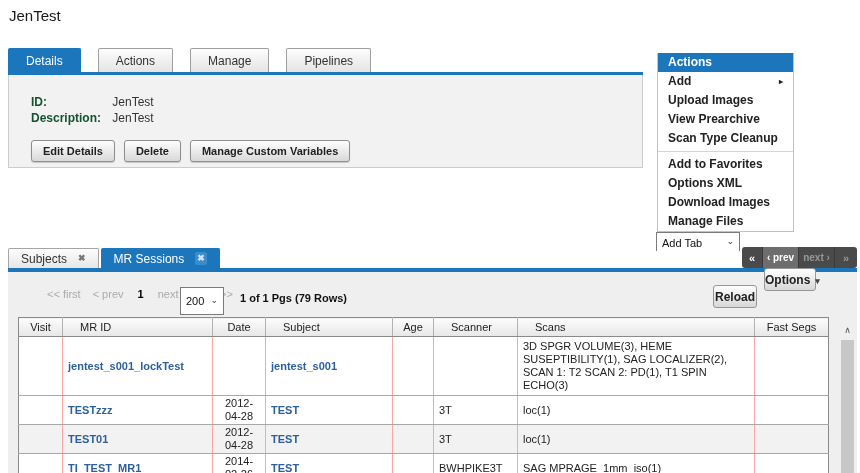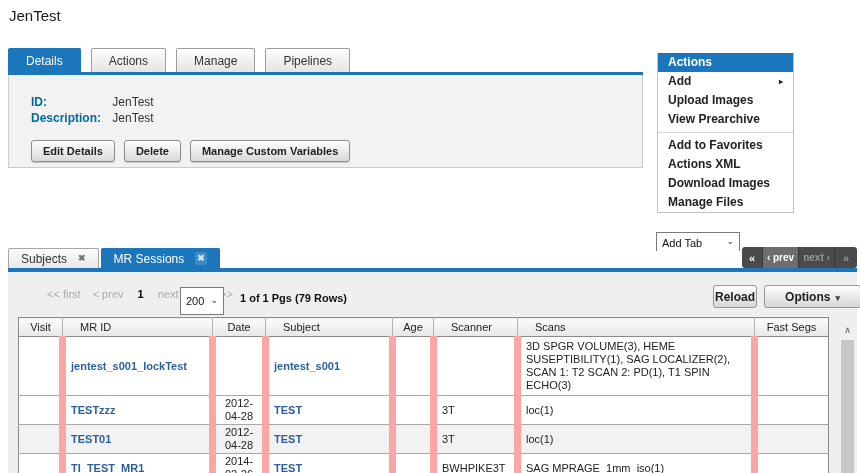--- a/index.html
+++ b/index.html
@@ -4,32 +4,32 @@
 <style>
   * { margin:0; padding:0; box-sizing:border-box; }
   html,body { width:860px; height:473px; background:#fff; overflow:hidden;
               font-family:"Liberation Sans", sans-serif; color:#222; }
   #app { position:relative; width:860px; height:473px; background:#fff; overflow:hidden; }
 
   
   .page-title { position:absolute; left:9px; top:7px; font-size:15px; font-weight:400; color:#1a1a1a; }
 
   
-  .tabstrip1 { position:absolute; left:8px; top:48px; height:24px; display:flex; gap:10px; }
+  .tabstrip1 { position:absolute; left:8px; top:48px; height:24px; display:flex; gap:17px; }
   .tab1 { height:24px; padding:0 17px; display:flex; align-items:center; font-size:12px;
           background:linear-gradient(#fdfdfd,#e4e4e4); border:1px solid #9f9f9f; border-bottom:none;
           border-radius:2px 2px 0 0; color:#333; cursor:pointer; }
   .tab1.active { background:#1b76bc; border-color:#1b76bc; color:#fff; }
   .bluebar1 { position:absolute; left:8px; top:72px; width:635px; height:3px; background:#1b76bc; }
 
   
   .panel { position:absolute; left:8px; top:75px; width:635px; height:93px;
            background:#f2f2f2; border:1px solid #ccc; border-top:none; padding:19px 0 0 22px; }
   .kv-row { font-size:12px; line-height:16px; }
-  .kv-label { display:inline-block; width:78px; font-weight:700; color:#0369a1; }
+  .kv-label { display:inline-block; width:78px; font-weight:700; color:#14532d; }
   .kv-value { color:#333; }
   .panel-buttons { margin-top:14px; display:flex; gap:9px; }
   .btn { font-size:11px; font-weight:700; color:#222; padding:4px 11px;
          background:linear-gradient(#fefefe,#d9d9d9); border:1px solid #8e8e8e; border-radius:3px;
          box-shadow:0 1px 1px rgba(0,0,0,.18); cursor:pointer;
          font-family:"Liberation Sans", sans-serif; }
 
   
   .actions { position:absolute; left:657px; top:53px; width:137px; background:#fff;
              border:1px solid #c2c2c2; border-top:none; }
@@ -75,34 +75,34 @@
          font-size:11px; color:#ababab;margin-left:27px; }
   .pgn span { margin:0 6px; }
   .pgn .pg-current { color:#000; font-weight:700; margin:0 8px; }
   .pagesize-wrap { left:180px; top:287px; width:44px; height:28px; }
   .pgn-summary { position:absolute; left:240px; top:292px; font-size:11px; font-weight:700; color:#111; }
 
   .toolbar-btn { position:absolute; font-size:12px; font-weight:700; color:#222;
          background:linear-gradient(#fefefe,#d7d7d7); border:1px solid #979797; border-radius:3px;
          height:23px; cursor:pointer; font-family:"Liberation Sans", sans-serif; }
   .reload-btn { left:713px; top:285px; width:44px; }
-  .options-btn { left:764px; top:285px; width:97px;text-align:center; }
+  .options-btn { left:764px; top:268px; width:52px;text-align:center; }
   .btn-caret { font-size:9px; color:#444; margin-left:5px; }
 
   
   table.grid { position:absolute; left:18px; top:317px; width:810px; border-collapse:collapse;
          table-layout:fixed; background:#fff; font-size:11px; }
   table.grid th { height:19px; font-size:11px; font-weight:400; color:#222;
          background:linear-gradient(#fcfcfc,#e7e7e7);
          border:1px solid #8a8a8a; border-left:none; border-top:1px solid #8a8a8a; }
   table.grid th:first-child { border-left:1px solid #8a8a8a; }
   table.grid th { border-right:1px solid #b2b2b2; }
   table.grid th:last-child { border-right:1px solid #8a8a8a; }
   table.grid td { padding:1px 5px; line-height:13px; vertical-align:middle;
-         border-right:7px solid #fca5a5; border-bottom:1px solid #a8a8a8; color:#222;
+         border-right:1px solid #fca5a5; border-bottom:1px solid #a8a8a8; color:#222;
          overflow:hidden; }
   table.grid td:first-child { border-left:1px solid #8a8a8a; }
   table.grid td:last-child { border-right:1px solid #8a8a8a; }
   .th-left { text-align:left; padding-left:17px; }
   .td-center { text-align:center; }
   tr.alt td { background:#f2f2f2; }
   a.tlink { color:#2c5f9e; font-weight:700; text-decoration:none; cursor:pointer; }
   td.mrid-cell, td.subj-cell { padding-left:6px; }
   tr.tall td { padding-top:3px; padding-bottom:3px; }
 
@@ -148,26 +148,29 @@
     <div class="actions-item">
       <span>Add</span>
       <span class="submenu-arrow">▸</span>
     </div>
     <div class="actions-item">
       <span>Upload Images</span>
     </div>
     <div class="actions-item">
       <span>View Prearchive</span>
     </div>
+    <div class="actions-item">
+      <span>Scan Type Cleanup</span>
+    </div>
     <div class="actions-divider"></div>
     <div class="actions-item">
       <span>Add to Favorites</span>
     </div>
     <div class="actions-item">
-      <span>Actions XML</span>
+      <span>Options XML</span>
     </div>
     <div class="actions-item">
       <span>Download Images</span>
     </div>
     <div class="actions-item">
       <span>Manage Files</span>
     </div>
   </div>
 
   <div class="tabstrip2">

